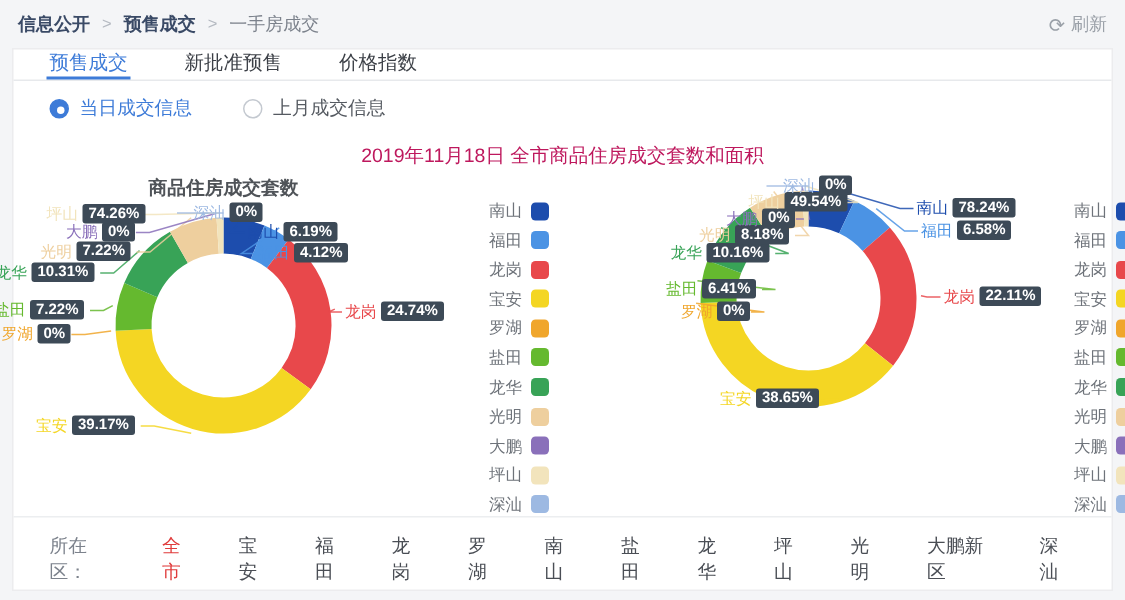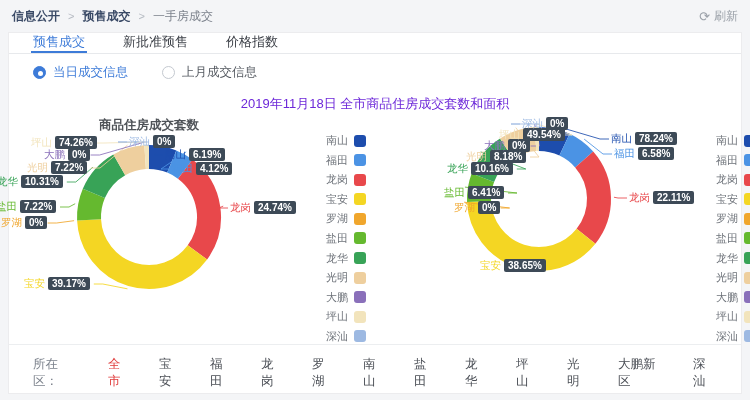--- a/index.html
+++ b/index.html
@@ -24,21 +24,21 @@
   .tab.active { color:#3d7bd8; border-bottom-color:#3d7bd8; }
   
   .radio-row { display:flex; align-items:center; gap:34px; padding:10px 24px 6px; }
   .radio { display:flex; align-items:center; gap:7px; font-size:12.5px; cursor:pointer; color:#555a61; }
   .radio .dot { width:13px; height:13px; border-radius:50%; border:1px solid #c4c9d0; background:#fff; position:relative; }
   .radio.sel { color:#3d7bd8;text-align:center; }
   .radio.sel .dot { background:#3d7bd8; border-color:#3d7bd8; }
   .radio.sel .dot::after { content:""; position:absolute; left:4px; top:4px; width:5px; height:5px;
     border-radius:50%; background:#fff; }
   
-  .main-title { text-align:center; font-size:13px; color:#6d28d9; padding:8px 0 2px; }
+  .main-title { text-align:center; font-size:13px; color:#be185d; padding:8px 0 2px; }
   
   .charts-row { display:flex; justify-content:center; gap:18px; padding:2px 4px 0; }
   .chart-group { display:flex; align-items:flex-start; }
   .chart-area { width:310px; }
   .chart-title { text-align:center; font-size:12.5px; font-weight:bold; color:#4f5358; height:18px; }
   .chart-canvas { position:relative; width:310px; height:182px; overflow:visible; }
   .chart-canvas svg { position:absolute; left:0; top:0; overflow:visible; }
   .pie-label { position:absolute; display:flex; align-items:center; gap:3px; height:13px;
     font-size:10.5px; white-space:nowrap; z-index:2; }
   .pl-name { font-weight:normal; }

